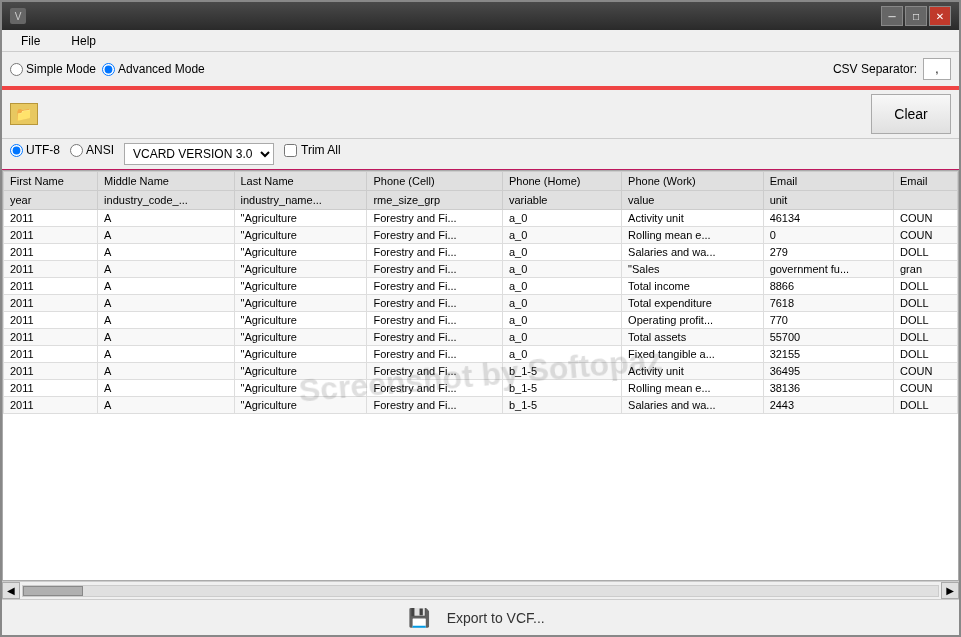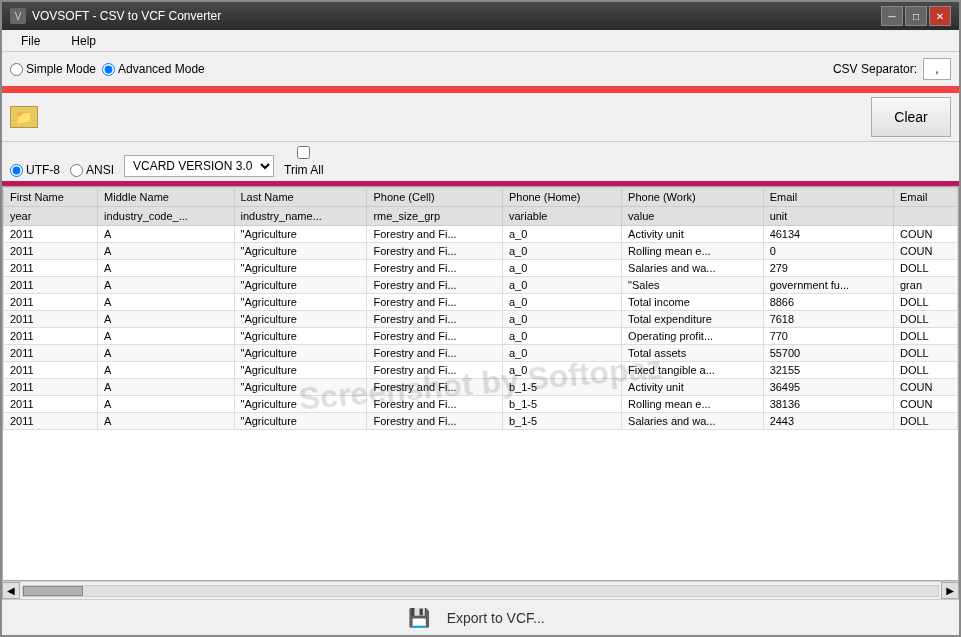--- a/index.html
+++ b/index.html
@@ -81,21 +81,21 @@
       cursor: pointer;
       font-size: 12px;
       margin-left: 7px;
     }
     .toolbar {
       background: #f0f0f0;
       padding: 6px 8px;
       display: flex;
       align-items: center;
       gap: 10px;
-      border-bottom: 7px solid #ef4444;
+      border-bottom: 4px solid #ef4444;
       flex-shrink: 0;
       flex-wrap: wrap;
     }
     .radio-group {
       display: flex;
       align-items: center;
       gap: 6px;
     }
     .radio-label {
       display: flex;
@@ -144,37 +144,36 @@
       background: linear-gradient(to bottom, #f8f8f8, #e0e0e0);
       border: 1px solid #aaa;
       font-size: 14px;
       cursor: pointer;
       font-weight: normal;
     }
     .encoding-row {
       background: #f0f0f0;
       padding: 4px 8px;
       display: flex;
-      align-items: flex-end;
+      align-items: flex-start;
       gap: 10px;
-      border-bottom: 5px solid #be185d;
+      border-bottom: 1px solid #be185d;
       flex-shrink: 0;
     }
     .vcard-select {
       height: 22px;
       border: 1px solid #aaa;
       font-size: 12px;
       background: white;
       padding: 0 4px;
     }
     .trim-group {
       display: flex;
       align-items: center;
       gap: 4px;
-      flex-direction: column;
     }
     .data-table-container {
       flex: 1;
       overflow: auto;
       background: white;
       border: 1px solid #aaa;
       margin: 0;
       position: relative;
     }
     .data-table {
@@ -296,21 +295,20 @@
 </head>
 <body>
 
 <div class="window">
 
   <div class="title-bar">
     <div class="title-bar-left">
       <div class="title-icon">
         <span>V</span>
       </div>
-      <span class="title-text">VOVSOFT - CSV to VCF Converter</span>
     </div>
     <div class="title-buttons">
       <button class="title-btn">─</button>
       <button class="title-btn">□</button>
       <button class="title-btn close">✕</button>
     </div>
   </div>
 
   <div class="menu-bar">
     <span class="menu-item">File</span>

